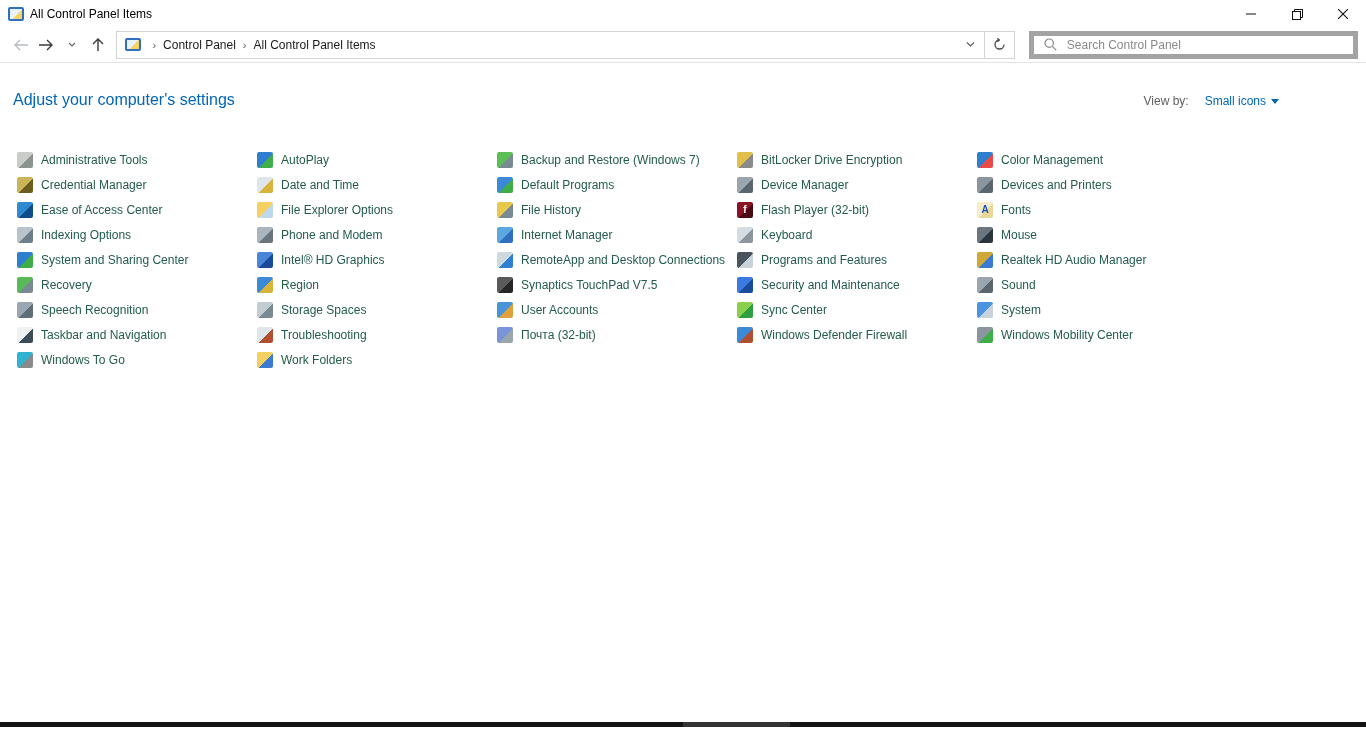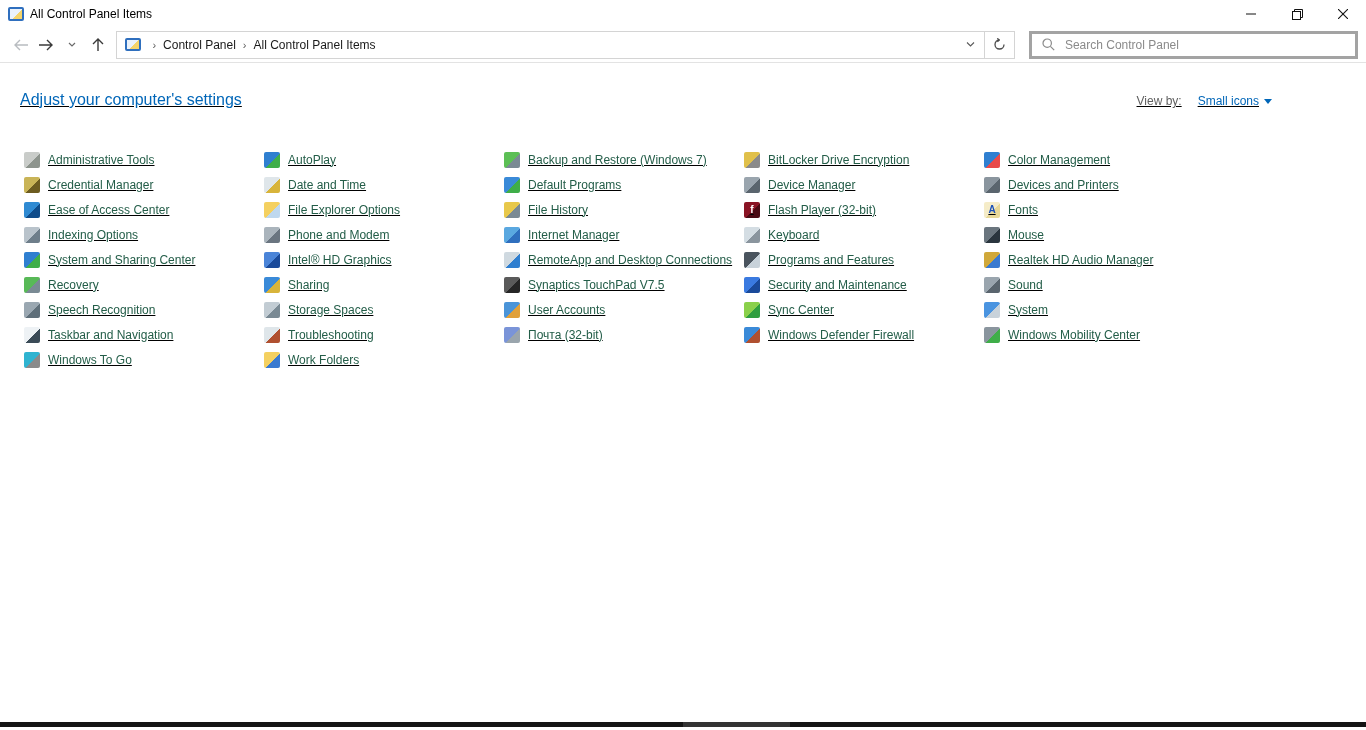--- a/index.html
+++ b/index.html
@@ -22,27 +22,27 @@
   .nav-btn.first{margin-left:8px;}
   .addr-group{display:flex;align-items:stretch;height:28px;border:1px solid #d4d4d4;box-sizing:border-box;
     width:912px;margin-left:6px;background:#fff;}
   .addr-crumbs{display:flex;align-items:center;flex:1;padding-left:4px;min-width:0;}
   .crumb-icon{width:16px;height:13px;border:2px solid #2f6fbe;border-radius:2px;box-sizing:border-box;
     background:linear-gradient(135deg,#eaf2fb 0 55%,#f5d46a 55% 100%);margin:0 4px;}
   .crumb-sep{color:#5a5a5a;font-size:11px;padding:0 7px;}
   .crumb{font-size:12px;color:#1a1a1a;white-space:nowrap;}
   .addr-drop{width:28px;display:flex;align-items:center;justify-content:center;background:none;border:none;border-left:1px solid transparent;padding:0;}
   .refresh-btn{width:30px;display:flex;align-items:center;justify-content:center;background:none;border:none;border-left:1px solid #d4d4d4;padding:0;}
-  .search-box{display:flex;align-items:center;height:28px;box-sizing:border-box;border:3px solid #a3a3a3;
+  .search-box{display:flex;align-items:center;height:28px;box-sizing:border-box;border:5px solid #a3a3a3;
     width:334px;margin-left:14px;margin-right:8px;background:#fff;}
   .search-box svg{margin:0 8px 0 10px;flex:none;}
   .search-input{border:none;outline:none;flex:1;font-size:12px;color:#333;font-family:inherit;background:transparent;}
   .search-input::placeholder{color:#8a8a8a;}
   
-  .content{padding:0 20px;text-decoration:underline;}
+  .content{padding:0 13px;}
   .header-row{display:flex;align-items:baseline;margin-top:28px;}
   .page-title{font-size:16px;font-weight:400;color:#0066b8;margin:0;}
   .viewby{margin-left:auto;margin-right:74px;font-size:12px;display:flex;align-items:center;gap:16px;}
   .viewby-label{color:#5f5f5f;}
   .viewby-value{color:#0066b8;display:flex;align-items:center;gap:5px;background:none;border:none;font-size:12px;padding:0;font-family:inherit;}
   .caret{width:0;height:0;border-left:4px solid transparent;border-right:4px solid transparent;border-top:5px solid #0066b8;display:inline-block;}
   
   .grid{display:flex;margin-top:38px;padding-left:4px;}
   .col{width:240px;flex:none;}
   .item{height:25px;display:flex;align-items:center;gap:8px;cursor:pointer;}
@@ -199,21 +199,21 @@
         <div class="item">
           <span class="ic" style="background: linear-gradient(135deg, rgb(170, 180, 188) 0px, rgb(170, 180, 188) 55%, rgb(106, 117, 128) 55%, rgb(106, 117, 128) 100%);"></span>
           <span class="lb">Phone and Modem</span>
         </div>
         <div class="item">
           <span class="ic" style="background: linear-gradient(135deg, rgb(74, 132, 216) 0px, rgb(74, 132, 216) 55%, rgb(26, 74, 154) 55%, rgb(26, 74, 154) 100%);"></span>
           <span class="lb">Intel® HD Graphics</span>
         </div>
         <div class="item">
           <span class="ic" style="background: linear-gradient(135deg, rgb(58, 138, 216) 0px, rgb(58, 138, 216) 55%, rgb(216, 180, 58) 55%, rgb(216, 180, 58) 100%);"></span>
-          <span class="lb">Sharing</span>
+          <span class="lb">Region</span>
         </div>
         <div class="item">
           <span class="ic" style="background: linear-gradient(135deg, rgb(194, 204, 211) 0px, rgb(194, 204, 211) 55%, rgb(122, 138, 148) 55%, rgb(122, 138, 148) 100%);"></span>
           <span class="lb">Storage Spaces</span>
         </div>
         <div class="item">
           <span class="ic" style="background: linear-gradient(135deg, rgb(223, 230, 234) 0px, rgb(223, 230, 234) 55%, rgb(176, 80, 48) 55%, rgb(176, 80, 48) 100%);"></span>
           <span class="lb">Troubleshooting</span>
         </div>
         <div class="item">

